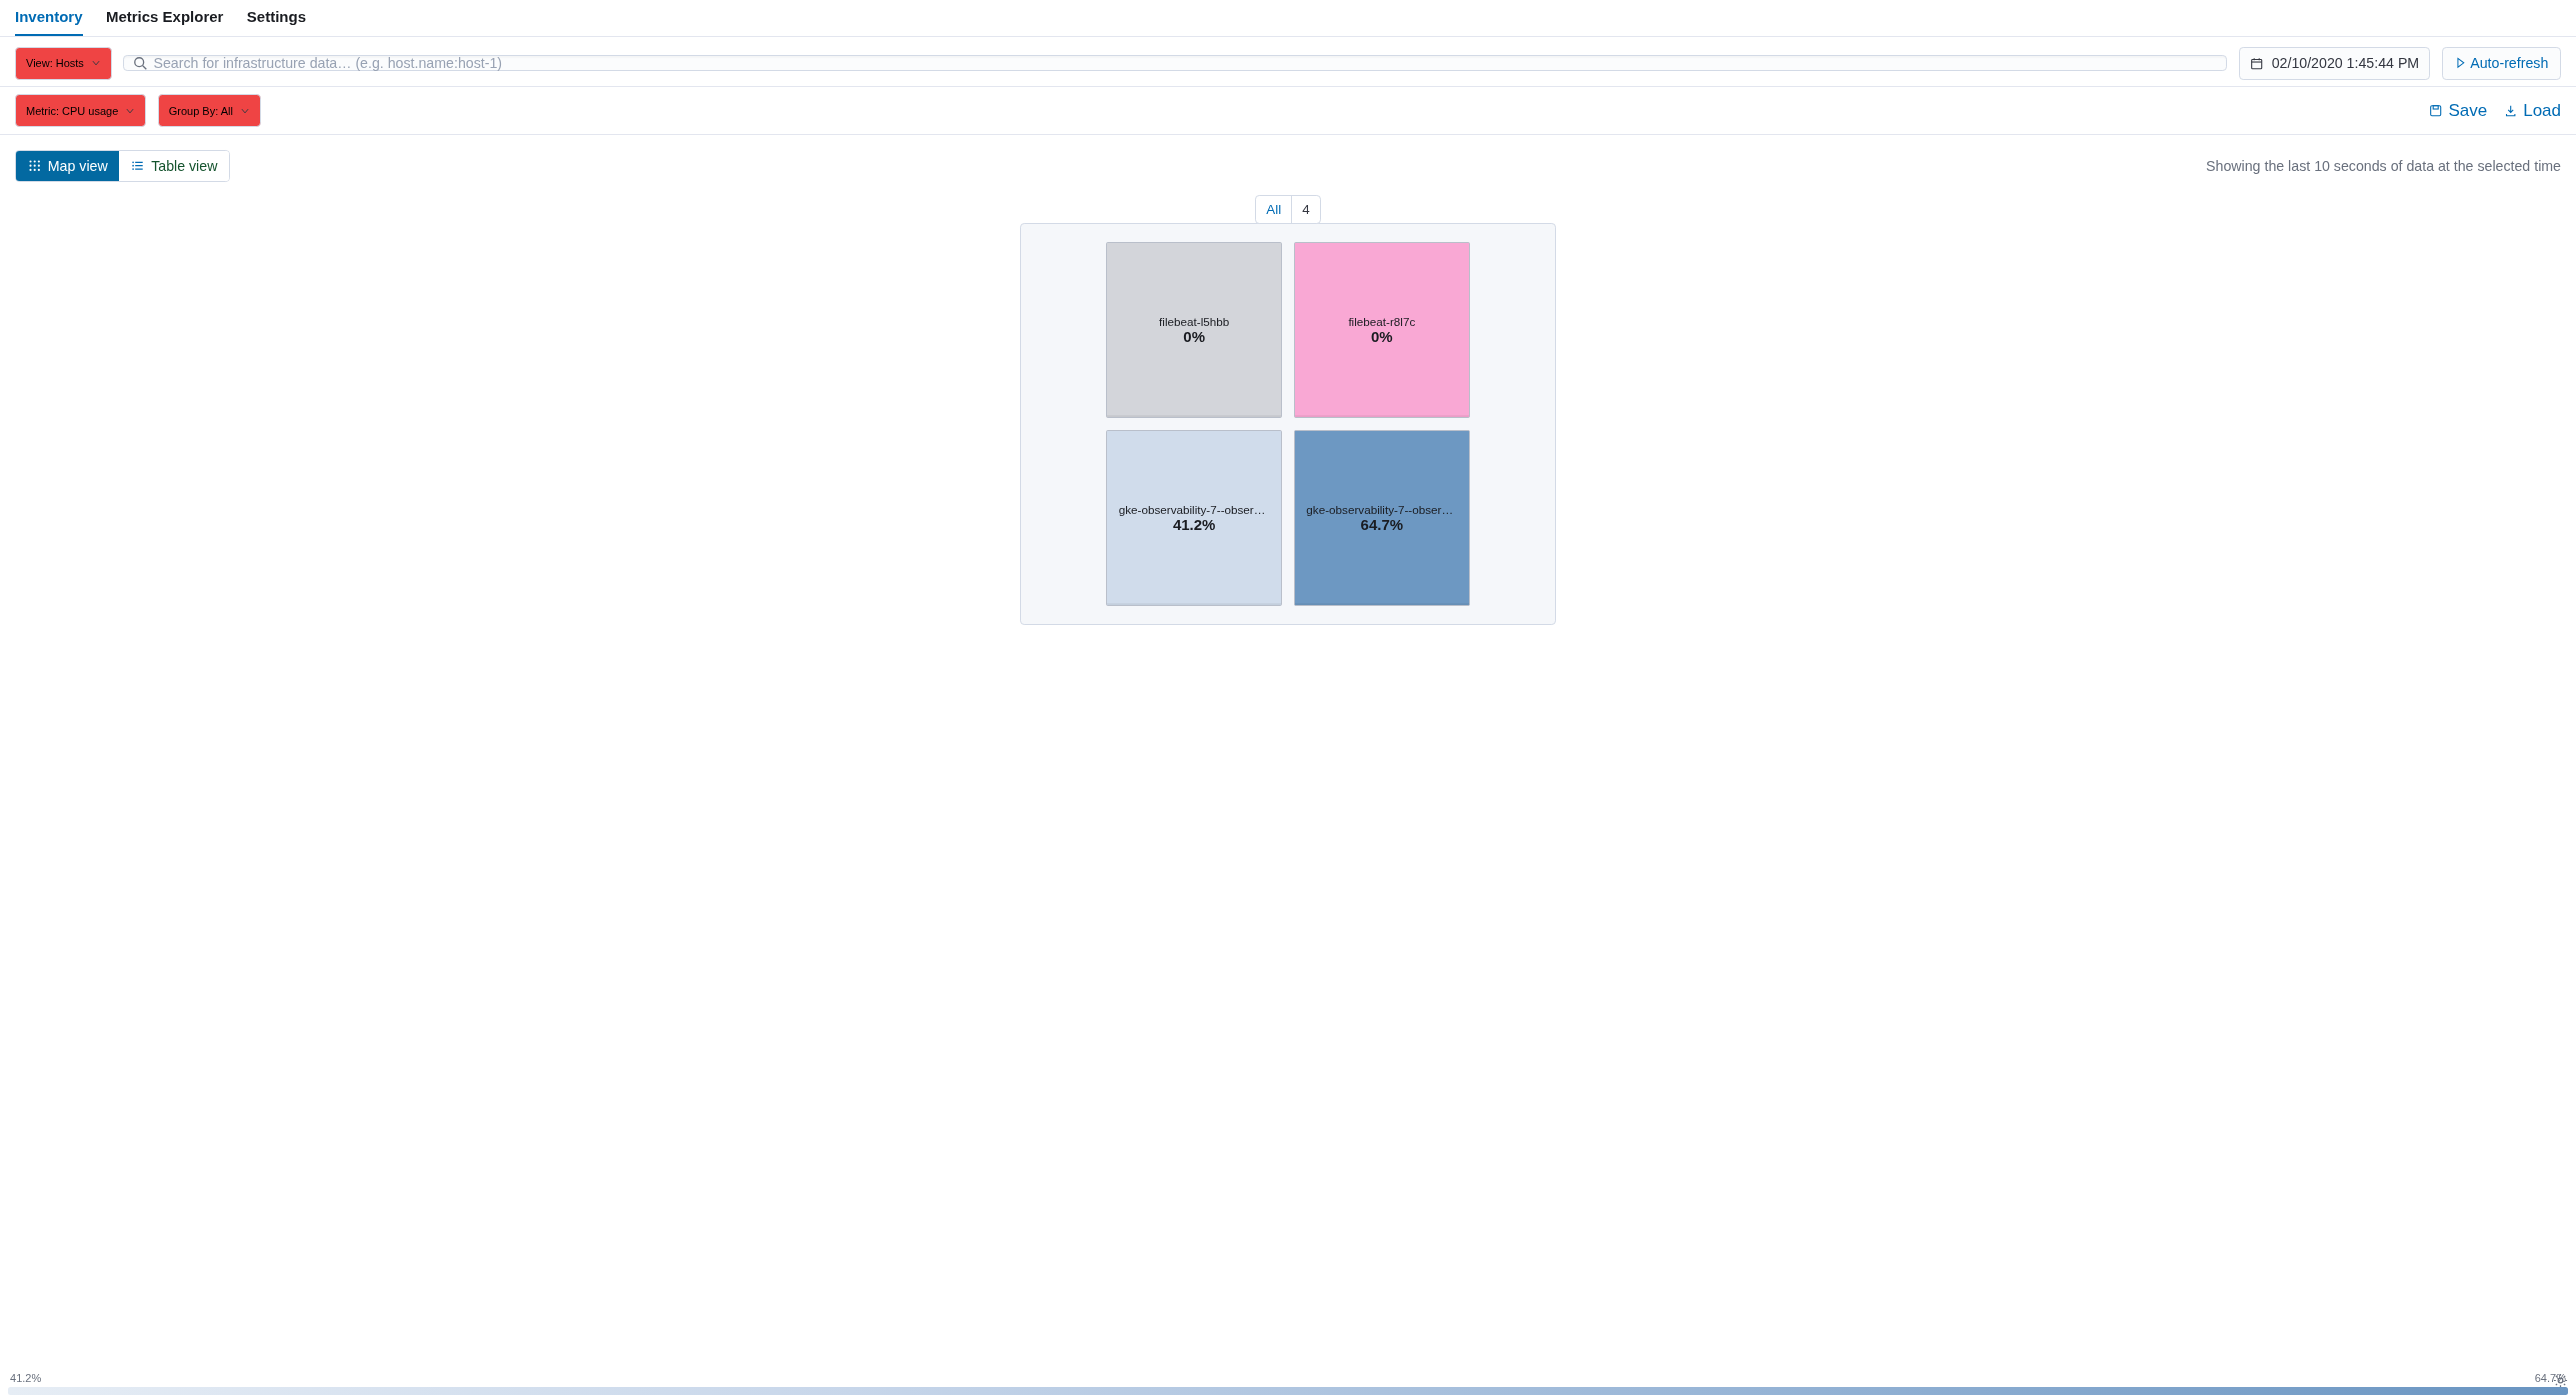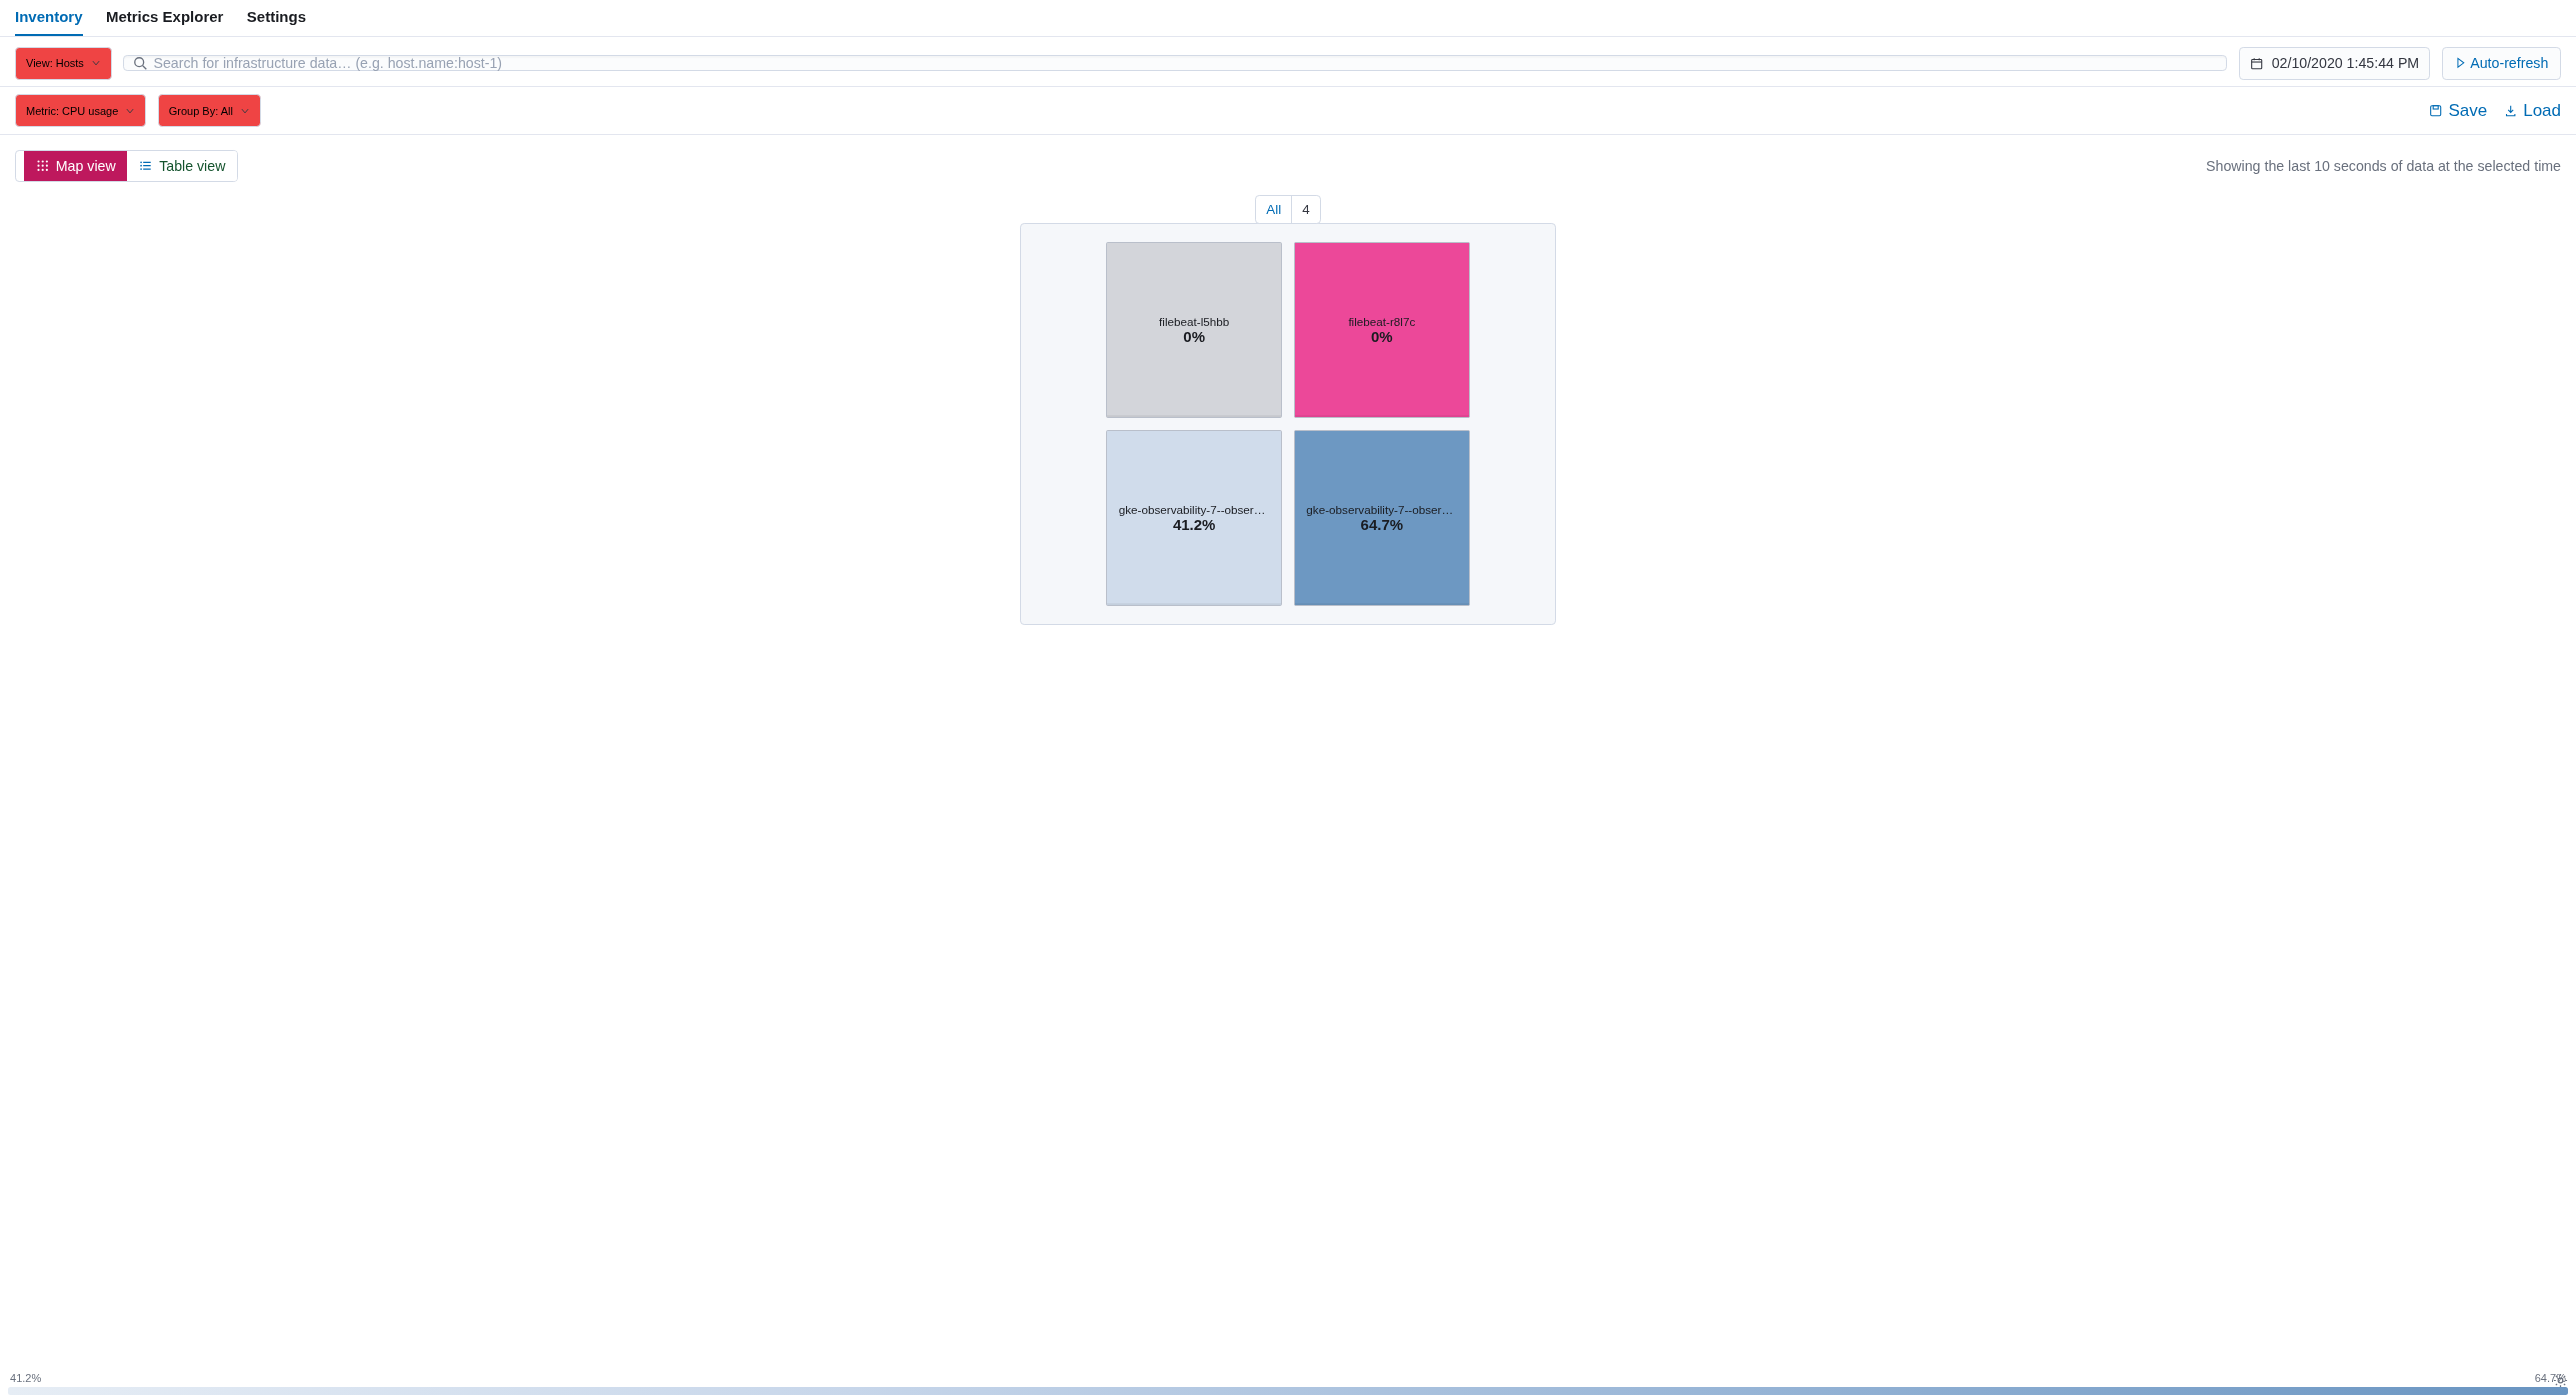--- a/index.html
+++ b/index.html
@@ -23,21 +23,21 @@
 
   .right-group { display:flex; align-items:center; gap:16.7px; margin-left:auto; }
   .link-btn { display:inline-flex; align-items:center; gap:5.9px; color:#006bb4; font-size:17px; cursor:pointer; }
 
   .underline { text-decoration-style: dotted; text-decoration-color:#69707d; text-underline-offset:2.5px; }
 
   
   .status-row { display:flex; align-items:center; padding:15px 15px 5px 15px; }
   .toggle-group { display:flex; border:0.8px solid #d3dae6; border-radius:4.2px; overflow:hidden; }
   .toggle-btn { display:inline-flex; align-items:center; gap:6.7px; padding:0 11.7px; height:30px; font-size:14.2px; cursor:pointer; background:#fff; color:#14532d; border:none; }
-  .toggle-btn.active { background:#be185d; color:#fff;margin-left:8px; }
+  .toggle-btn.active { background:#0369a1; color:#fff; }
   .status-text { margin-left:auto; color:#69707d; font-size:14.2px; }
 
   
   .map-area { display:flex; flex-direction:column; align-items:center; padding:8.4px 0 16.7px 0; }
   .group-tag { display:inline-flex; align-items:stretch; border:0.8px solid #d3dae6; border-radius:4.2px; overflow:hidden; height:28.4px; margin-bottom:-0.8px; position:relative; z-index:2; background:#fff;}
   .group-tag .label { display:flex; align-items:center; padding:0 10px; color:#006bb4; font-size:13.4px; border-right:0.8px solid #d3dae6; }
   .group-tag .count { display:flex; align-items:center; padding:0 10px; font-size:13.4px; }
 
   .map-box { display:grid; grid-template-columns: repeat(2, 176px); grid-template-rows: repeat(2, 176px); gap:11.7px; padding:18.4px 85px; border:0.8px solid #d3dae6; border-radius:4.2px; background:#f5f7fa; }
   .tile { border:0.8px solid #b9bfca; border-radius:1.7px; display:flex; flex-direction:column; justify-content:center; align-items:center; gap:0; padding:8.4px; text-align:center; cursor:pointer; box-shadow: inset 0 -1.7px 0 rgba(0,0,0,0.06); }
@@ -156,21 +156,21 @@
 <div class="map-area">
   <div class="group-tag">
     <span class="label">All</span>
     <span class="count">4</span>
   </div>
   <div class="map-box" id="map-box">
       <div class="tile" style="background: rgb(211, 213, 218); color: rgb(26, 28, 33);">
         <div class="name">filebeat-l5hbb</div>
         <div class="val">0%</div>
       </div>
-      <div class="tile" style="background: #ec4899; color: rgb(26, 28, 33);">
+      <div class="tile" style="background: #f9a8d4; color: rgb(26, 28, 33);">
         <div class="name">filebeat-r8l7c</div>
         <div class="val">0%</div>
       </div>
       <div class="tile" style="background: rgb(208, 220, 235); color: rgb(26, 28, 33);">
         <div class="name">gke-observability-7--observa…</div>
         <div class="val">41.2%</div>
       </div>
       <div class="tile" style="background: rgb(109, 152, 194); color: rgb(26, 28, 33);">
         <div class="name">gke-observability-7--observa…</div>
         <div class="val">64.7%</div>

